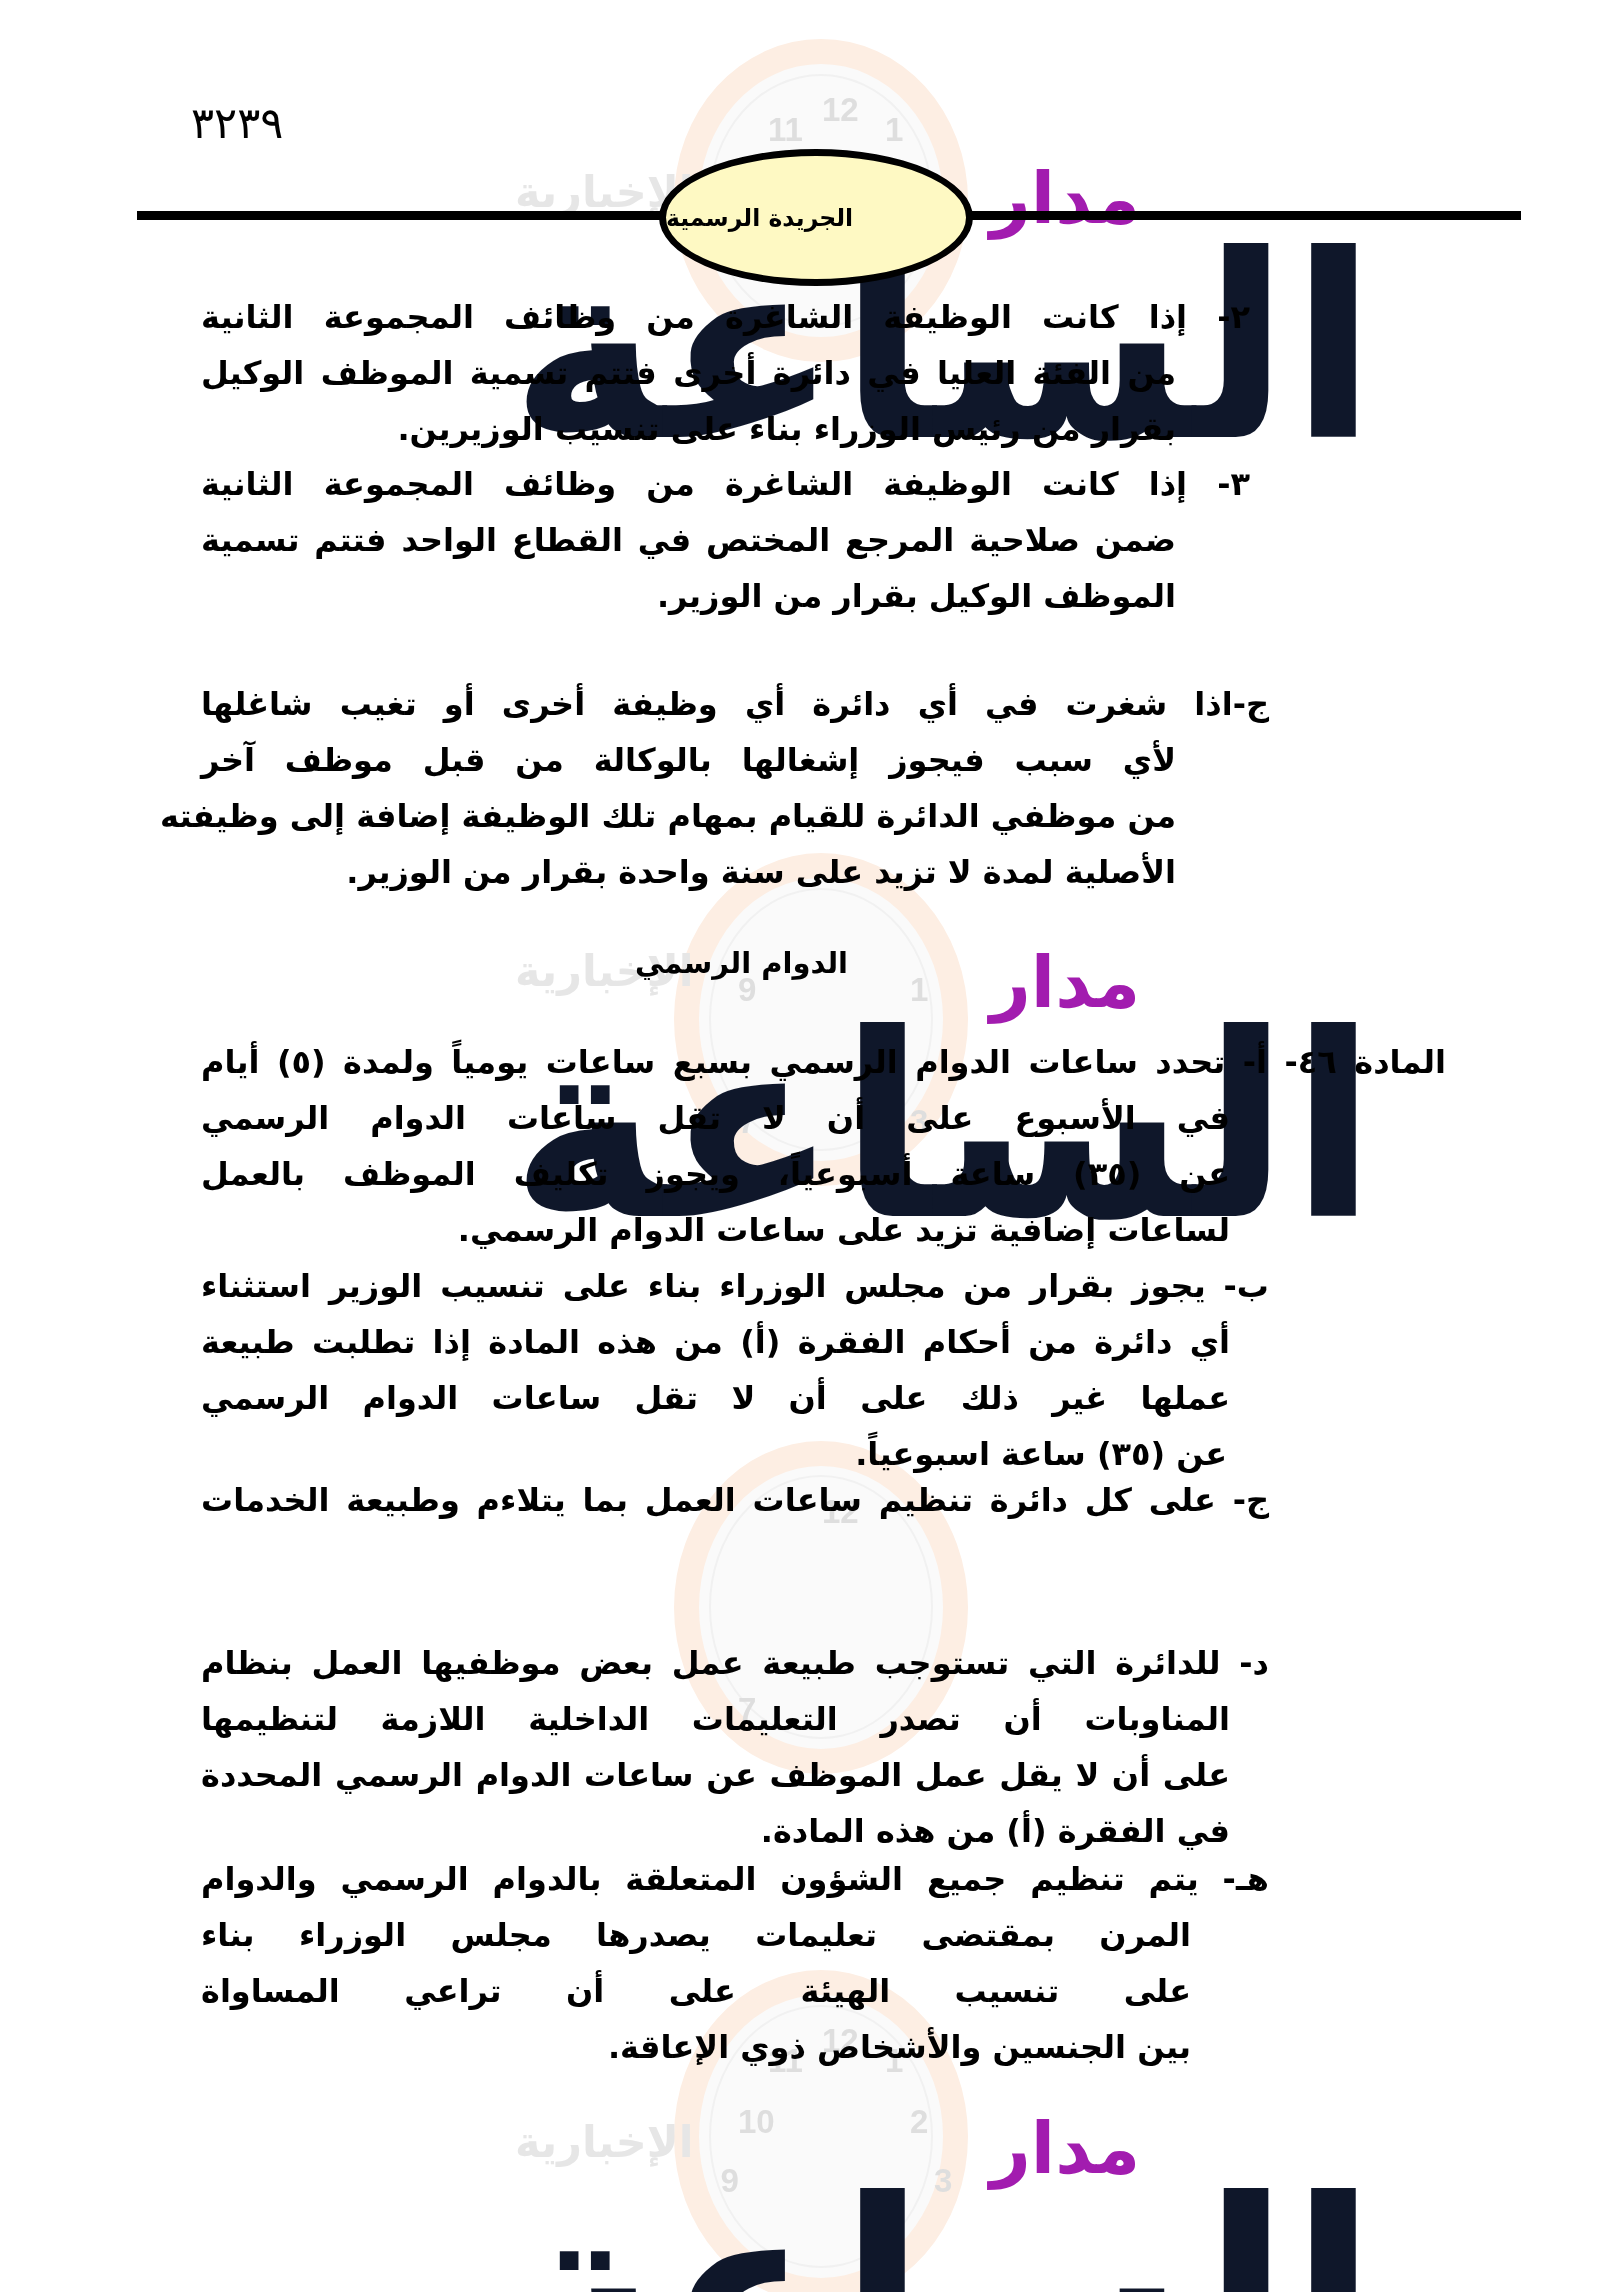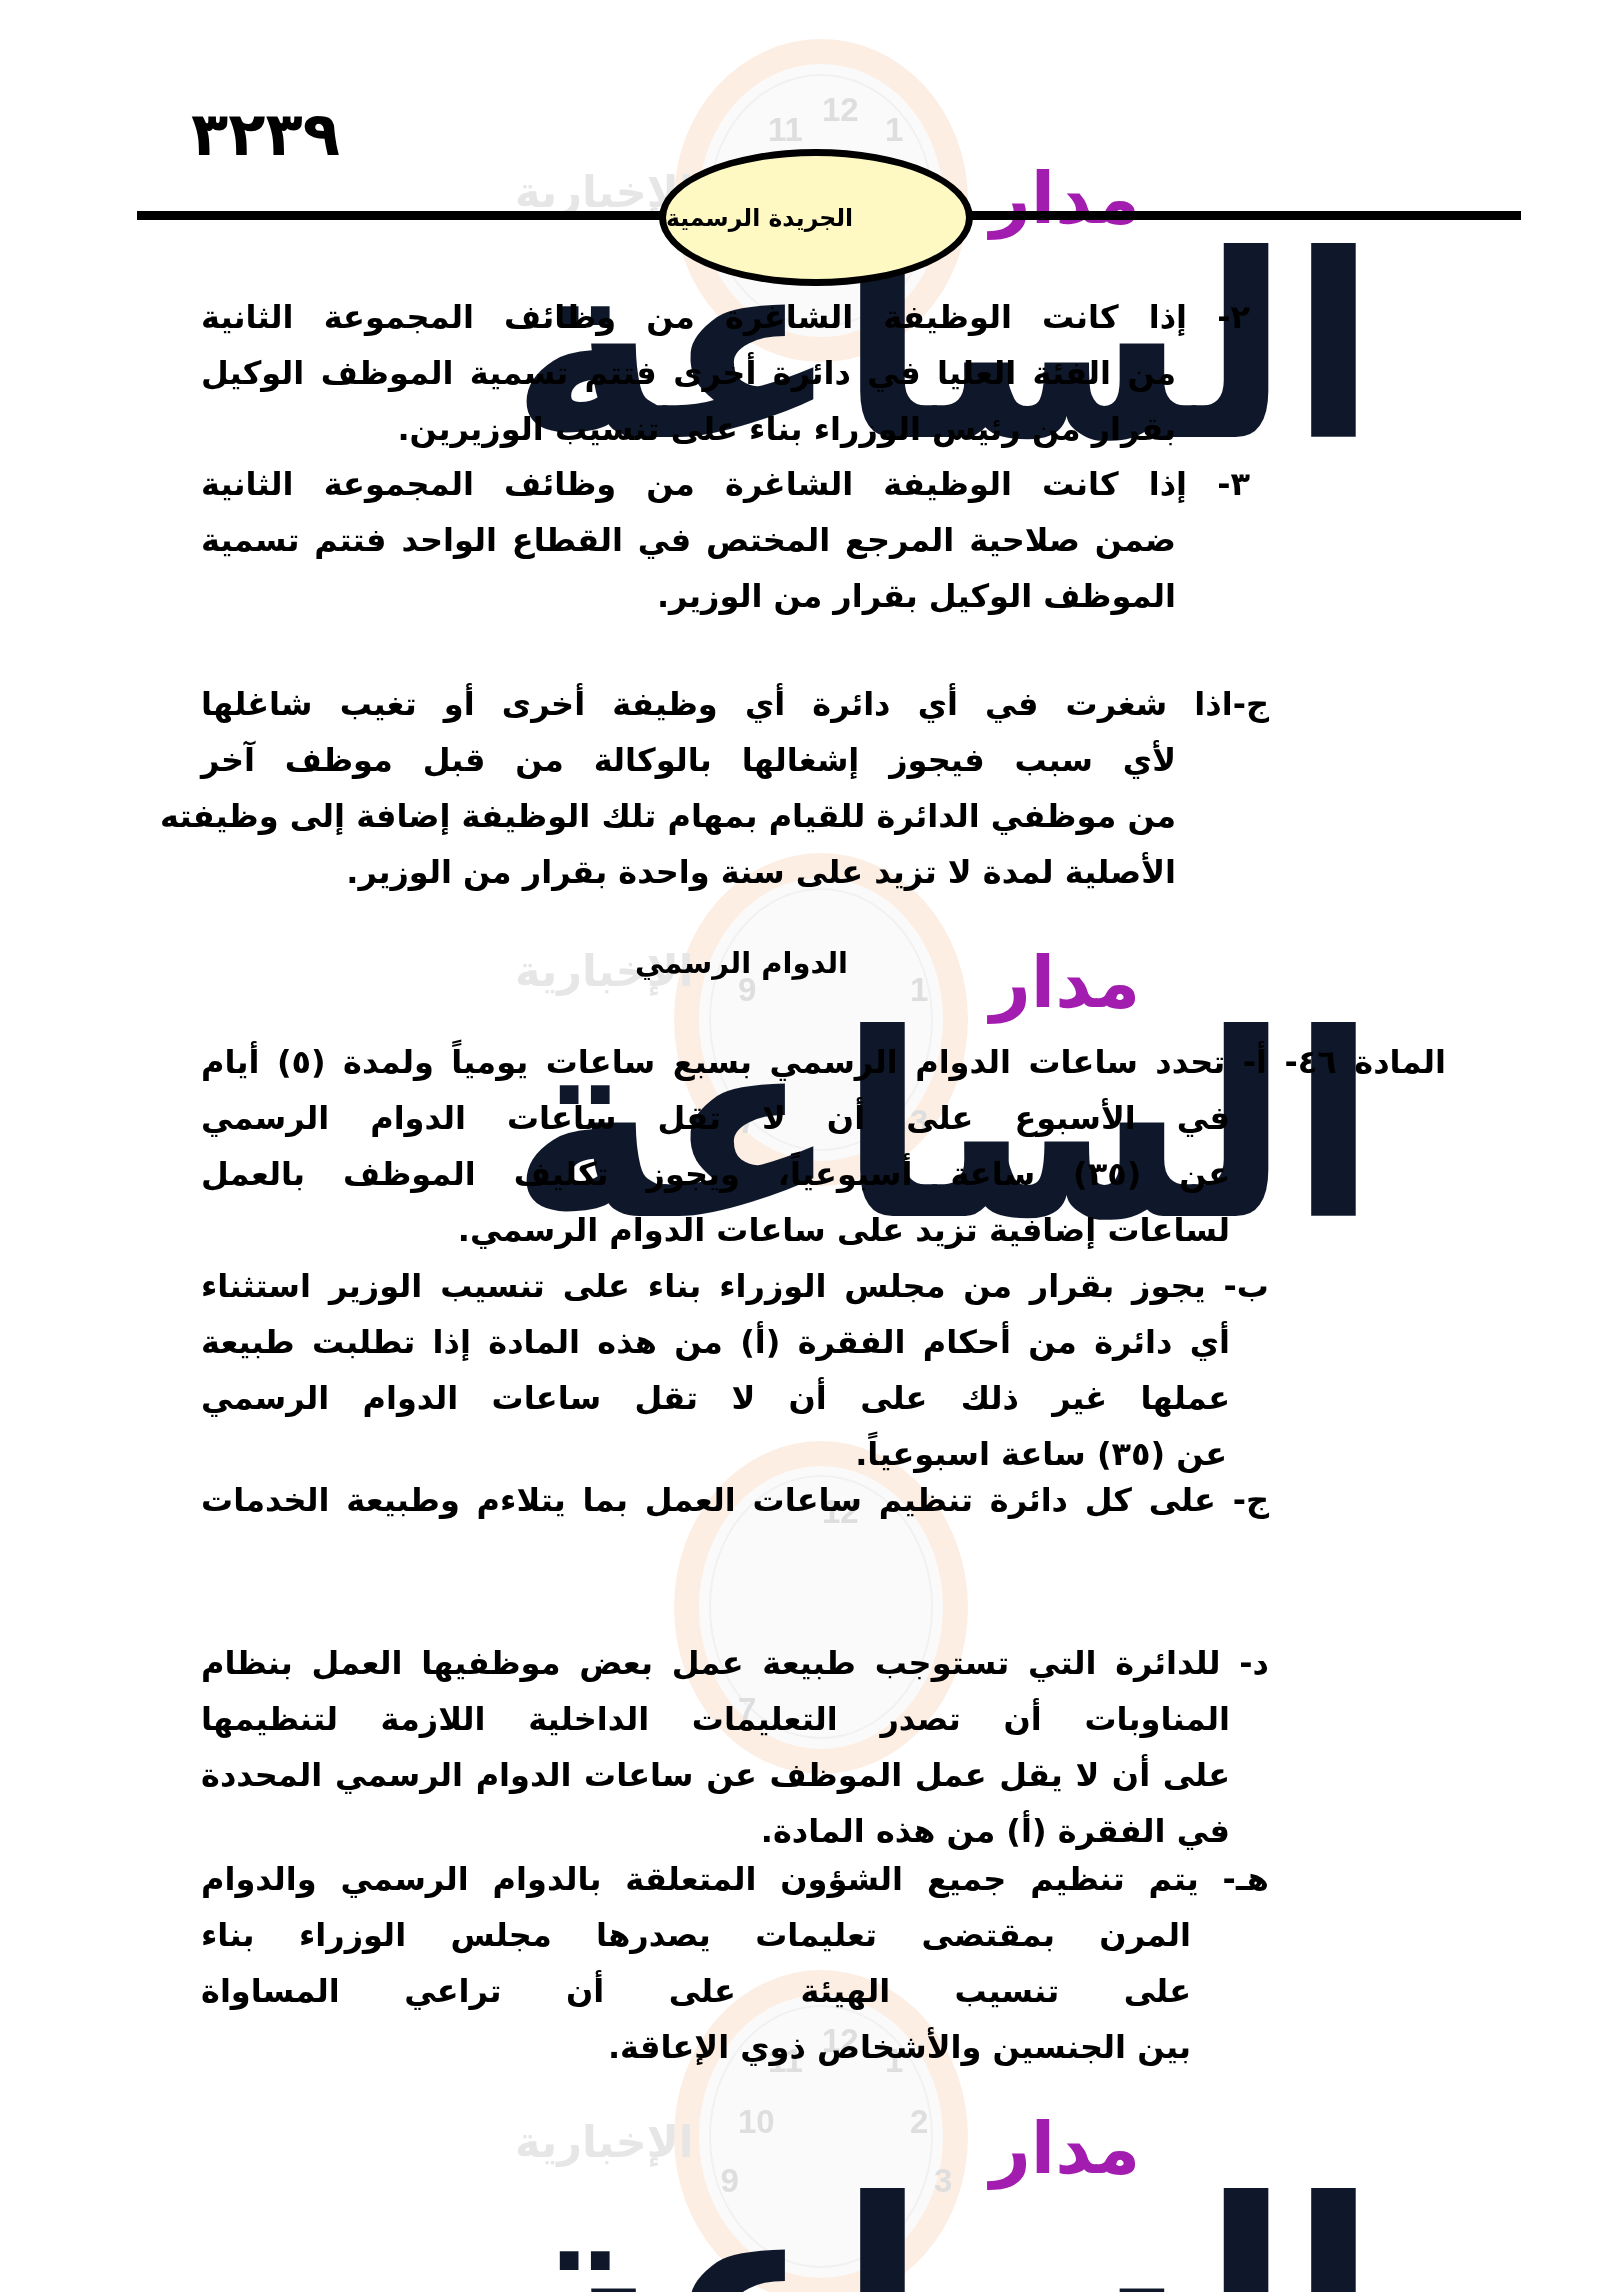--- a/index.html
+++ b/index.html
@@ -30,21 +30,21 @@
     position: absolute; font-family: "DejaVu Sans", sans-serif; font-weight: bold;
     color: #a21caf; font-size: 71px; direction: rtl; white-space: nowrap;
   }
   .wm-text-big {
     position: absolute; font-family: "DejaVu Sans", sans-serif; font-weight: bold;
     color: #0f172a; font-size: 255px; direction: rtl; white-space: nowrap; line-height: 1;
   }
 
   #page-number {
     position: absolute; left: 191px; top: 98px;
-    font-size: 61px; font-weight: bold; letter-spacing: 5.9px;
+    font-size: 43px; font-weight: normal; letter-spacing: 5.9px;
     font-family: "DejaVu Sans", sans-serif; direction: rtl;
   }
   #header-rule {
     position: absolute; left: 137px; top: 211px; width: 1384px; height: 8.8px; background: #000;
   }
   #header-oval {
     position: absolute; left: 659px; top: 149px; width: 314px; height: 137px;
     border: 7.8px solid #000; border-radius: 50%; background: #fef9c3; box-sizing: border-box;
     display: flex; align-items: center; 
   }

